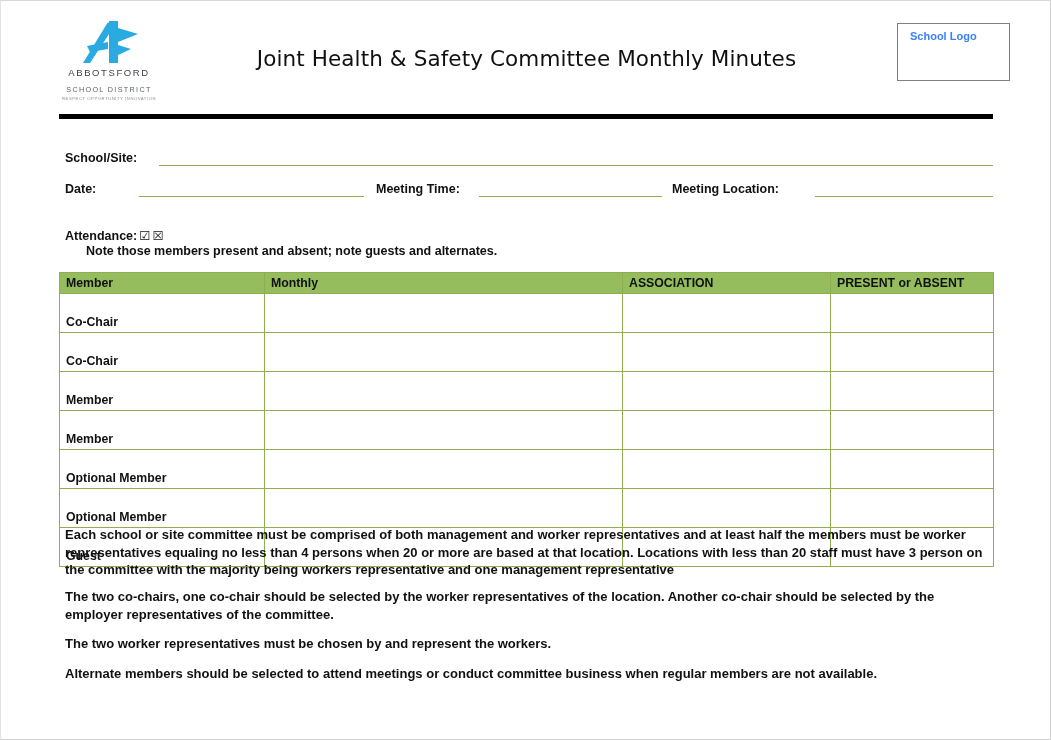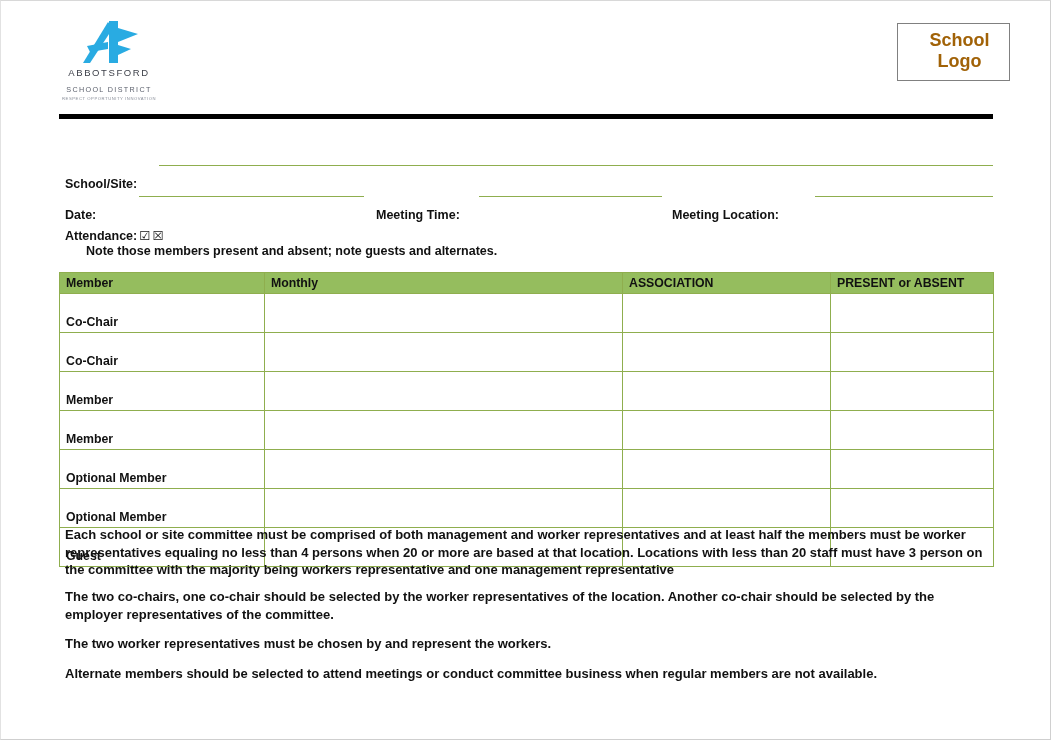--- a/index.html
+++ b/index.html
@@ -73,44 +73,42 @@
     letter-spacing: 0.1px;
   }
   .school-logo-box {
     position: absolute;
     left: 896px; top: 22px;
     width: 113px; height: 58px;
     border: 1.5px solid #808080;
     background: #fff;
   }
   .school-logo-text {
-    font-size: 18px;
-    font-weight: bold;
-    color: #a16207;
+    font-size: 11px;
+    font-weight: bold;
+    color: #3b82f6;
     padding: 6px 0 0 12px;
     font-family: "Liberation Sans", sans-serif;
-    text-align: center;
   }
   .rule-black {
     position: absolute;
     left: 58px; top: 113px;
     width: 934px; height: 5px;
     background: #000;
   }
 
   
   .form-area { position: absolute; left: 0; top: 0; width: 1051px; }
   .fld-label {
     position: absolute;
     font-size: 12.5px;
     font-weight: bold;
     color: #111;
     white-space: nowrap;
     font-family: "Liberation Sans", sans-serif;
-    margin-top: 26px;
   }
   .fld-line {
     position: absolute;
     height: 0;
     border-bottom: 1.3px solid #8fae4e;
   }
 
   .lbl-school  { left: 64px;  top: 150px; }
   .line-school { left: 158px; top: 164px; width: 834px; }
 
@@ -210,20 +208,21 @@
           <polygon points="28,28 49,24 49,31 31,34"></polygon>
           <polygon points="59,10 79,16 59,24"></polygon>
           <polygon points="59,27 72,31 59,37"></polygon>
         </g>
       </svg>
       <div class="logo-name">ABBOTSFORD</div>
       <div class="logo-sub">SCHOOL DISTRICT</div>
       <div class="logo-tag">RESPECT  OPPORTUNITY  INNOVATION</div>
     </div>
 
+    <div class="doc-title">Joint Health &amp; Safety Committee Monthly Minutes</div>
 
     <div class="school-logo-box">
       <div class="school-logo-text">School Logo</div>
     </div>
   </div>
 
   <div class="rule-black"></div>
 
   <div class="form-area">
 

